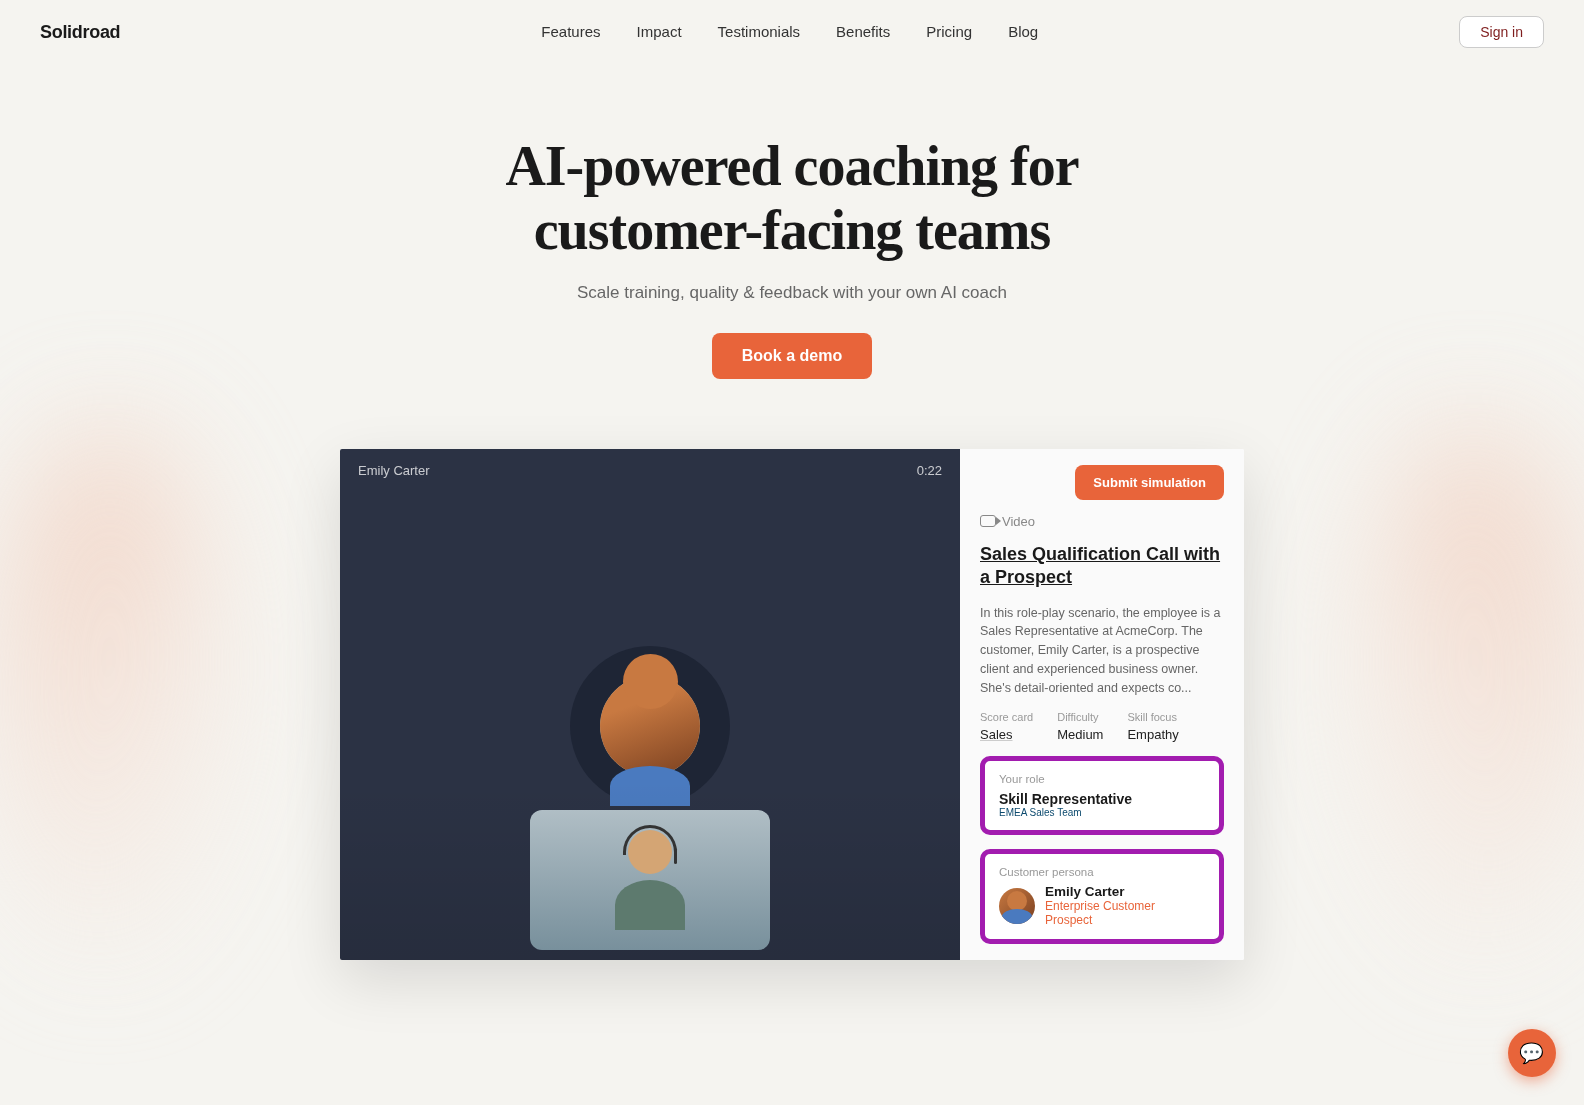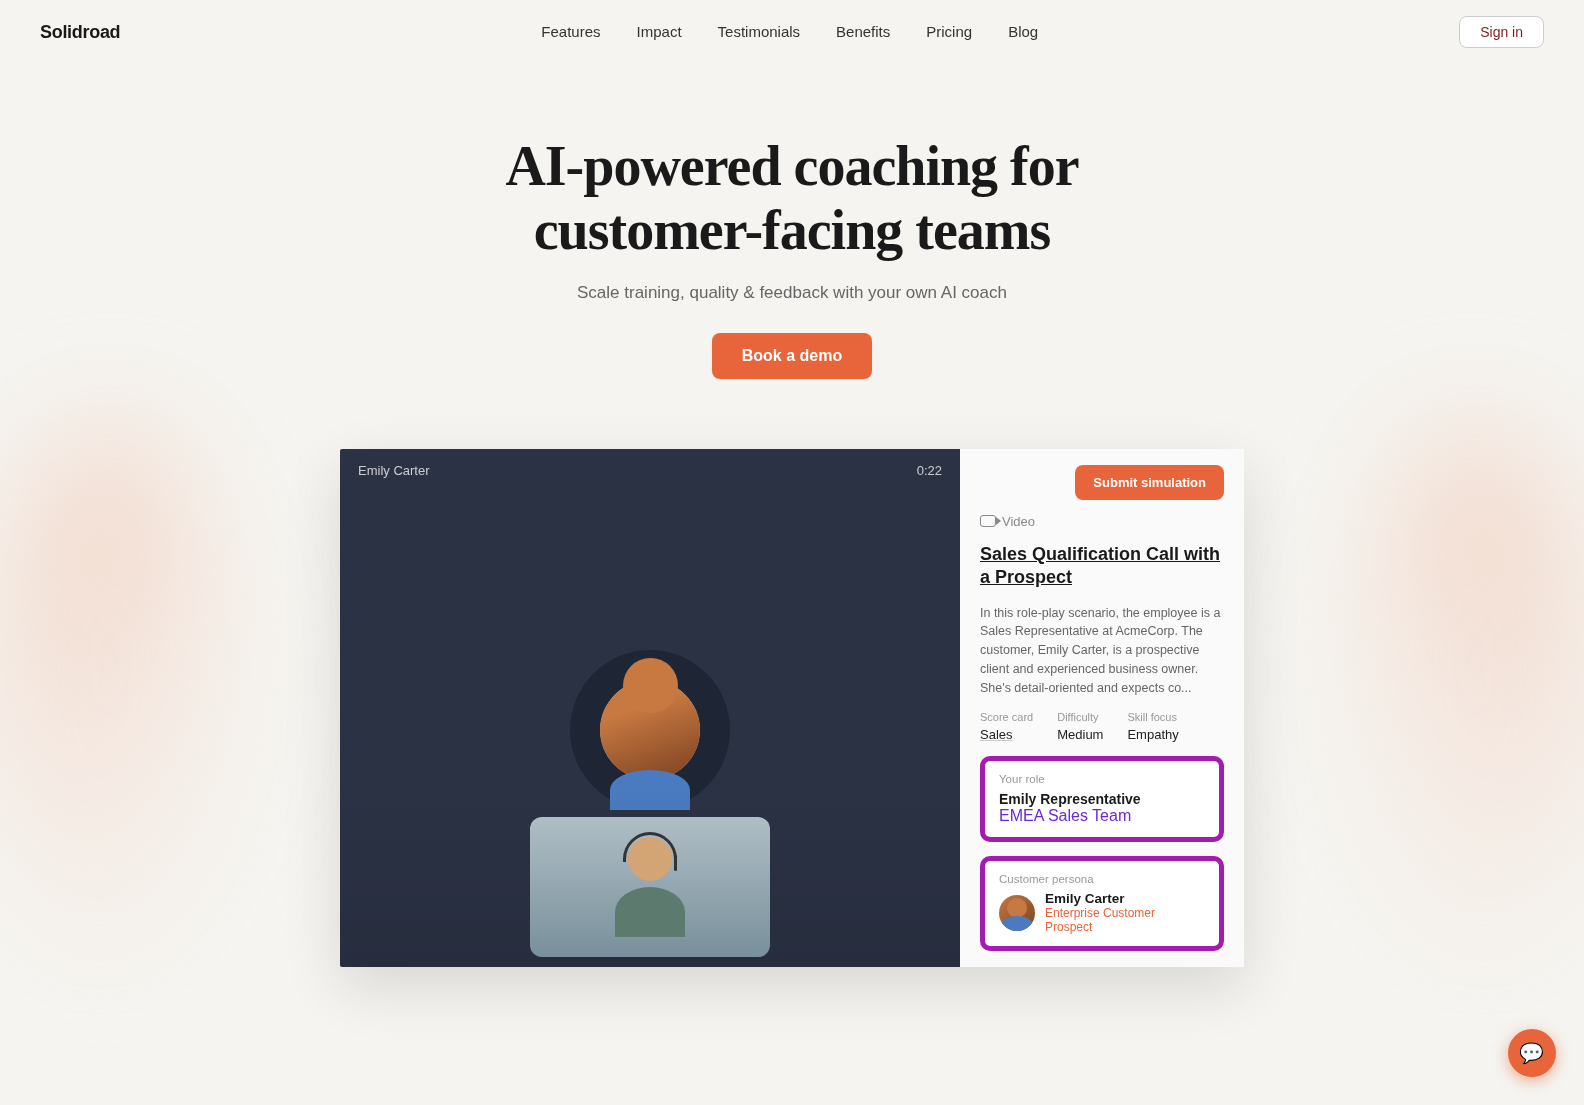--- a/index.html
+++ b/index.html
@@ -361,22 +361,22 @@
       font-size: 11.5px;
       color: #999;
       margin-bottom: 6px;
     }
     .info-box-title {
       font-size: 14px;
       font-weight: 700;
       color: #1a1a1a;
     }
     .info-box-sub {
-      font-size: 16px;
-      color: #6d28d9;
+      font-size: 10px;
+      color: #0c4a6e;
     }
     .persona-row {
       display: flex;
       align-items: center;
       gap: 10px;
     }
     .persona-avatar {
       width: 36px;
       height: 36px;
       border-radius: 50%;
@@ -521,21 +521,21 @@
           <div class="meta-val">Medium</div>
         </div>
         <div class="meta-item">
           <label>Skill focus</label>
           <div class="meta-val">Empathy</div>
         </div>
       </div>
 
       <div class="info-box">
         <div class="info-box-label">Your role</div>
-        <div class="info-box-title">Emily Representative</div>
+        <div class="info-box-title">Skill Representative</div>
         <div class="info-box-sub">EMEA Sales Team</div>
       </div>
 
       <div class="info-box">
         <div class="info-box-label">Customer persona</div>
         <div class="persona-row">
           <div class="persona-avatar"></div>
           <div>
             <div class="persona-name">Emily Carter</div>
             <div class="persona-role">Enterprise Customer Prospect</div>

